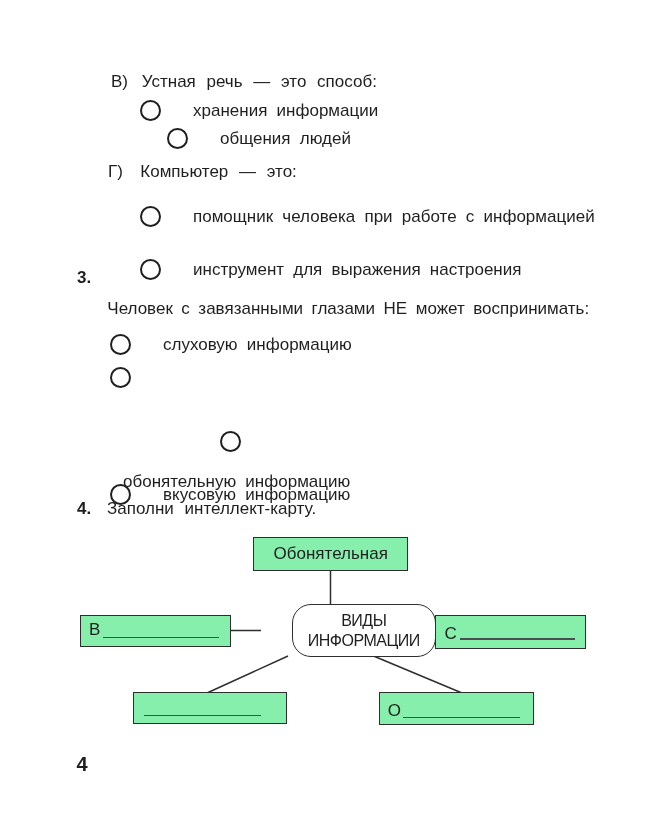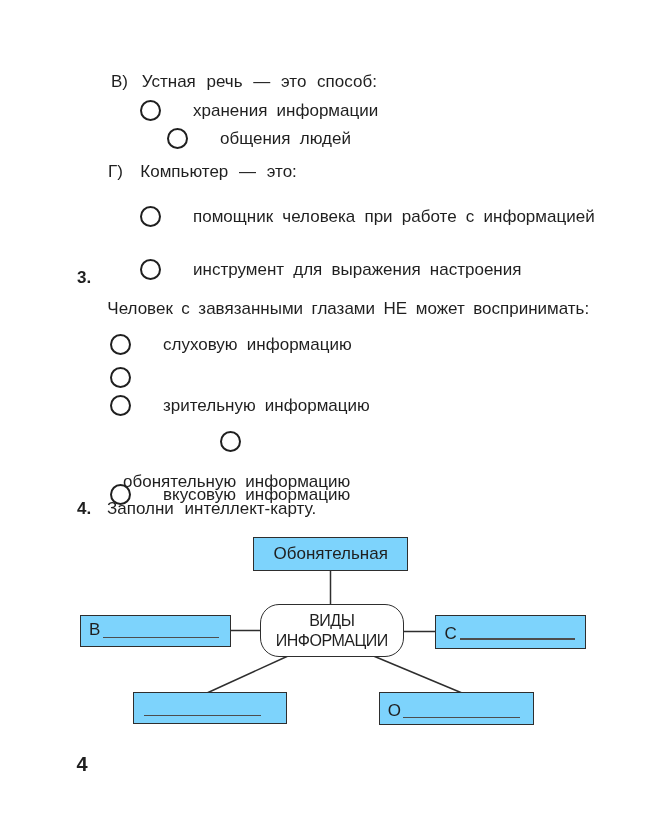--- a/index.html
+++ b/index.html
@@ -41,21 +41,21 @@
     width: 21px; height: 21px;
     border: 2px solid #1f1f1f;
     border-radius: 50%;
     background: #ffffff;
   }
   .option .opt-text { margin-left: 13px; }
   .mindmap-svg { position: absolute; left: 0; top: 530px; }
   .mm-box {
     position: absolute;
     border: 1.5px solid #2e2e2e;
-    background: #7dd3fc;
+    background: #86efac;
     display: flex;
     align-items: center;
     font-size: 17px;
     line-height: 20px;
     white-space: nowrap;
   }
   .mm-box.centered { justify-content: center; }
   .mm-prefix {
     position: absolute;
     font-size: 17px;
@@ -69,20 +69,21 @@
   .mm-center {
     position: absolute;
     border: 1.5px solid #2e2e2e;
     border-radius: 19px;
     background: #ffffff;
     display: flex;
     flex-direction: column;
     align-items: center;
     justify-content: center;
     text-align: center;
+    margin-left: 32px;
   }
   .mm-center .node-line {
     font-size: 16px;
     line-height: 20px;
     letter-spacing: -0.5px;
   }
   .page-number {
     position: absolute;
     font-size: 20px;
     line-height: 20px;
@@ -125,24 +126,20 @@
   </div>
   <div class="line" style="left:107.3px; top:299.1px; word-spacing:3.8px;">Человек с завязанными глазами НЕ может воспринимать:</div>
 
   <div class="option" style="left:110px; top:334px;">
     <span class="radio"></span>
     <span class="opt-text">слуховую информацию</span>
   </div>
   <div class="option" style="left:110px; top:366.6px;">
     <span class="radio"></span>
   </div>
-  <div class="option" style="left:110px; top:395.2px;">
-    <span class="radio"></span>
-    <span class="opt-text">зрительную информацию</span>
-  </div>
   <div class="option" style="left:110px; top:431px;flex-direction:column;">
     <span class="radio"></span>
     <span class="opt-text">обонятельную информацию</span>
   </div>
   <div class="option" style="left:110px; top:452.4px;margin-top:32px;">
     <span class="radio"></span>
     <span class="opt-text">вкусовую информацию</span>
   </div>
 
   <div class="line hdr" style="left:77px; top:499.1px;">

